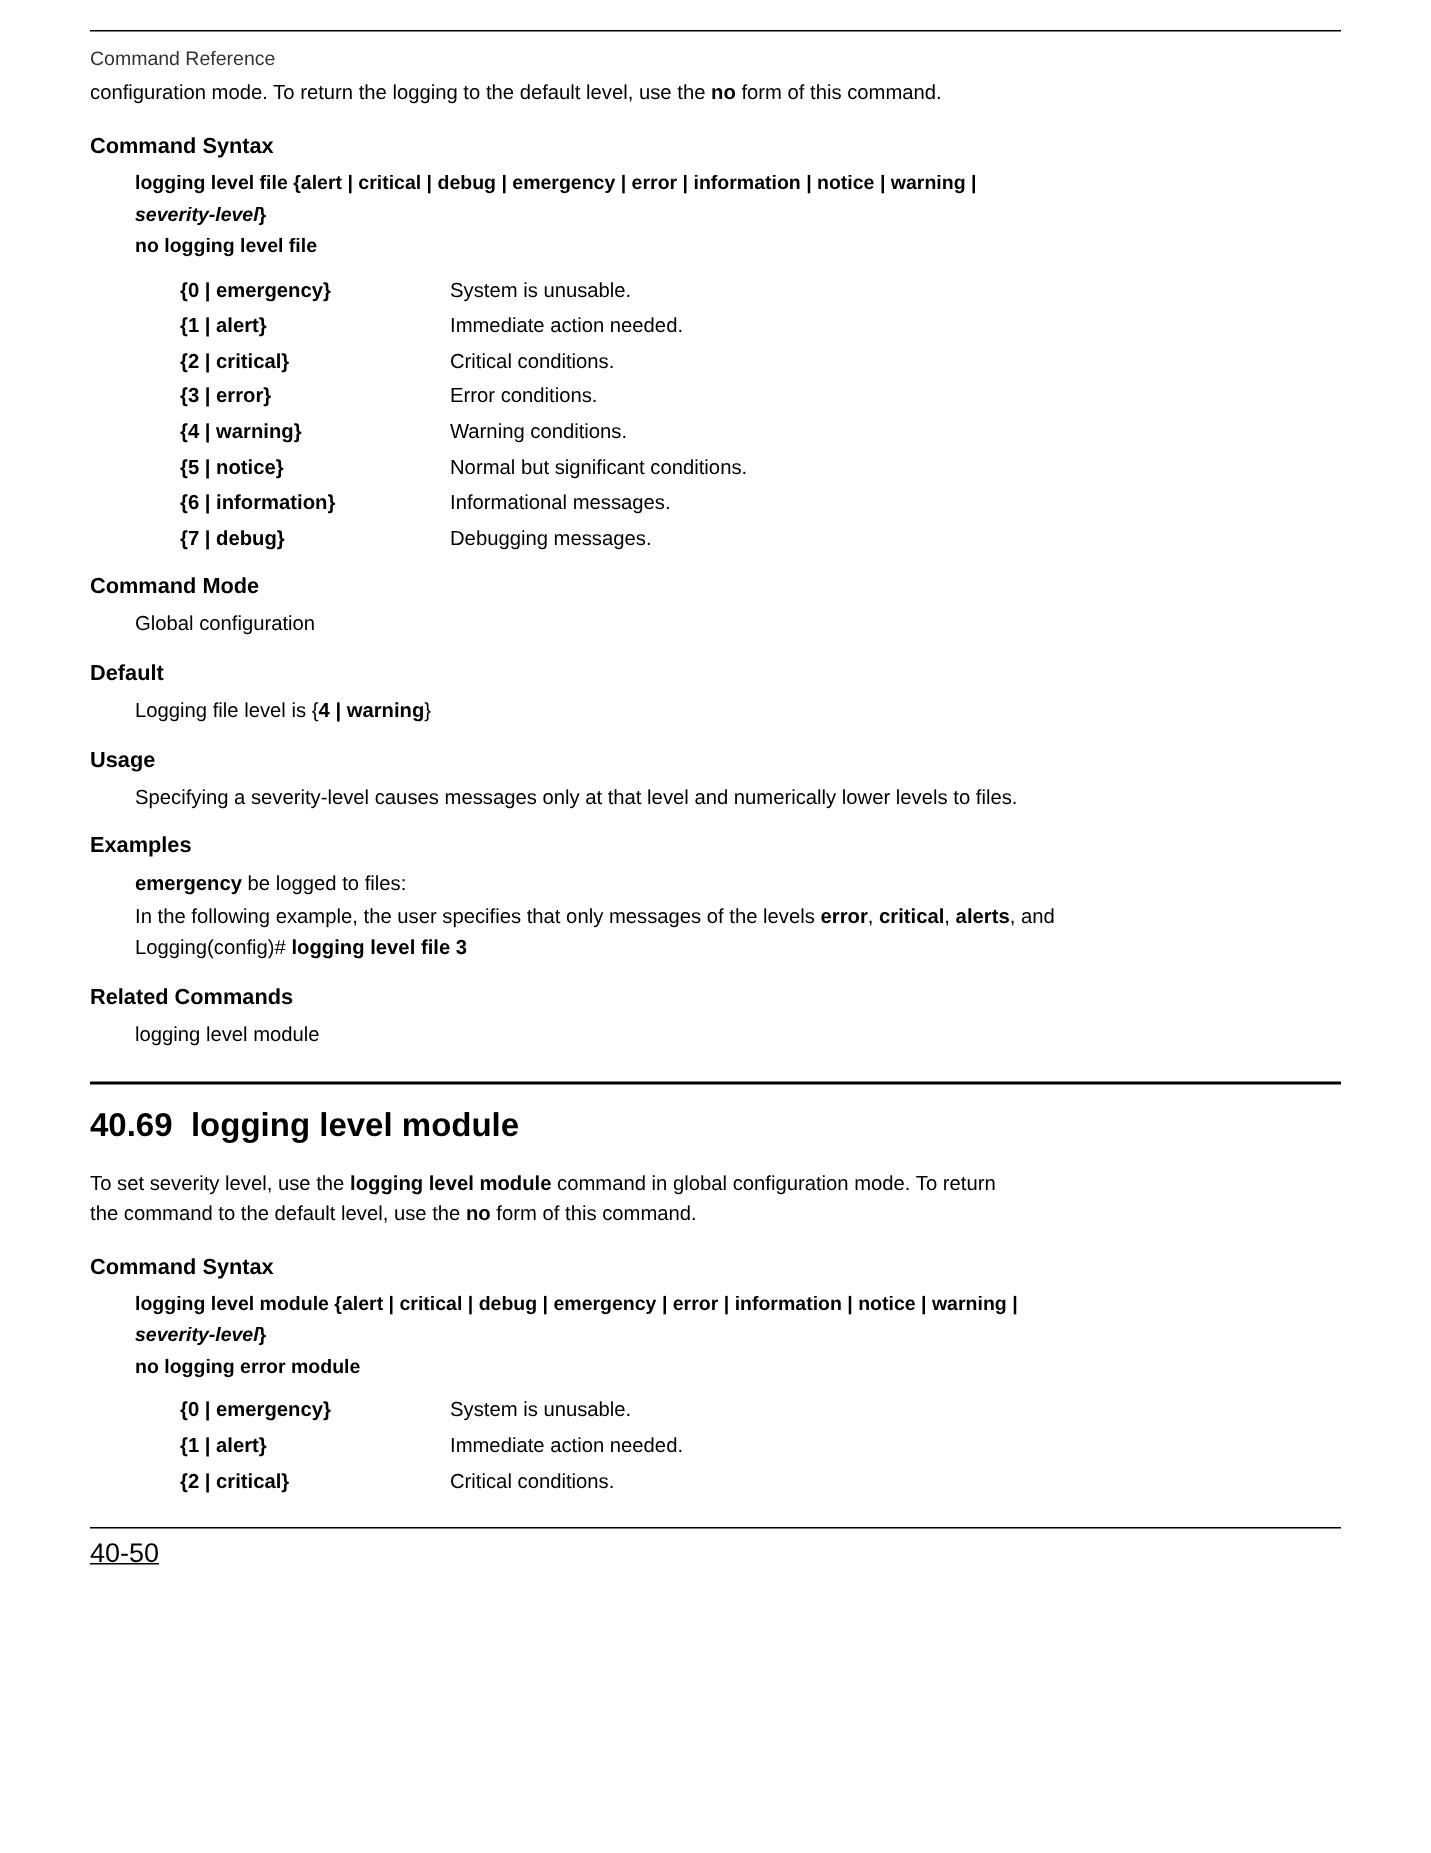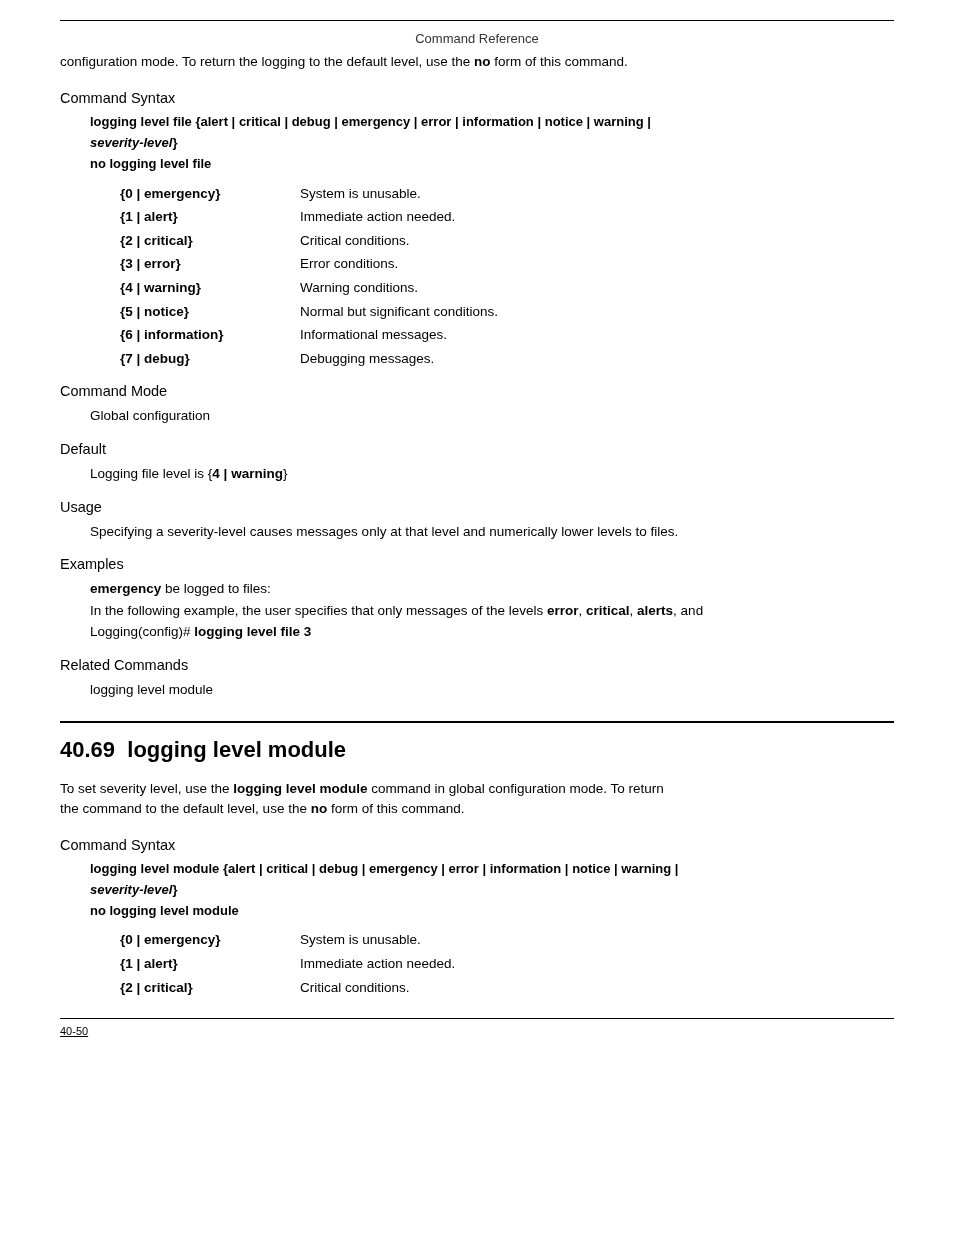--- a/index.html
+++ b/index.html
@@ -17,33 +17,32 @@
     }
     .page {
       padding: 20px 60px 30px 60px;
     }
     .header-rule {
       border: none;
       border-top: 1px solid #000;
       margin-bottom: 10px;
     }
     .page-header {
-      text-align: center;
       font-size: 13px;
       color: #333;
       margin-bottom: 6px;
     }
     .intro-text {
       font-size: 13.5px;
       margin-bottom: 18px;
       line-height: 1.5;
     }
     .section-title {
       font-size: 14.5px;
-      font-weight: normal;
+      font-weight: bold;
       margin-bottom: 6px;
     }
     .code-block {
       font-family: Arial, sans-serif;
       font-size: 13.5px;
       margin-left: 30px;
       margin-bottom: 8px;
       line-height: 1.6;
     }
     .code-line {
@@ -86,21 +85,21 @@
       font-weight: bold;
       margin-bottom: 16px;
     }
     .footer-rule {
       border: none;
       border-top: 1px solid #000;
       margin-top: 20px;
       margin-bottom: 6px;
     }
     .page-number {
-      font-size: 11px;
+      font-size: 18px;
       text-decoration: underline;
     }
     .section-block {
       margin-bottom: 14px;
     }
   </style>
 </head>
 <body>
 
 <div class="page">
@@ -211,21 +210,21 @@
 
   <div class="section-block">
     <div class="section-title">Command Syntax</div>
     <div class="code-block">
       <div class="code-line">
         <span class="bold">logging level module {<span class="bold">alert</span> | <span class="bold">critical</span> | <span class="bold">debug</span> | <span class="bold">emergency</span> | <span class="bold">error</span> | <span class="bold">information</span> | <span class="bold">notice</span> | <span class="bold">warning</span> |</span>
       </div>
       <div class="code-line">
         <span class="italic bold">severity-level</span><span class="bold">}</span>
       </div>
-      <div class="code-line bold">no logging level module</div>
+      <div class="code-line bold">no logging error module</div>
     </div>
     <div class="param-table">
       <div class="param-row">
         <span class="param-key bold">{0 | <span class="bold">emergency</span>}</span>
         <span class="param-desc">System is unusable.</span>
       </div>
       <div class="param-row">
         <span class="param-key bold">{1 | <span class="bold">alert</span>}</span>
         <span class="param-desc">Immediate action needed.</span>
       </div>

